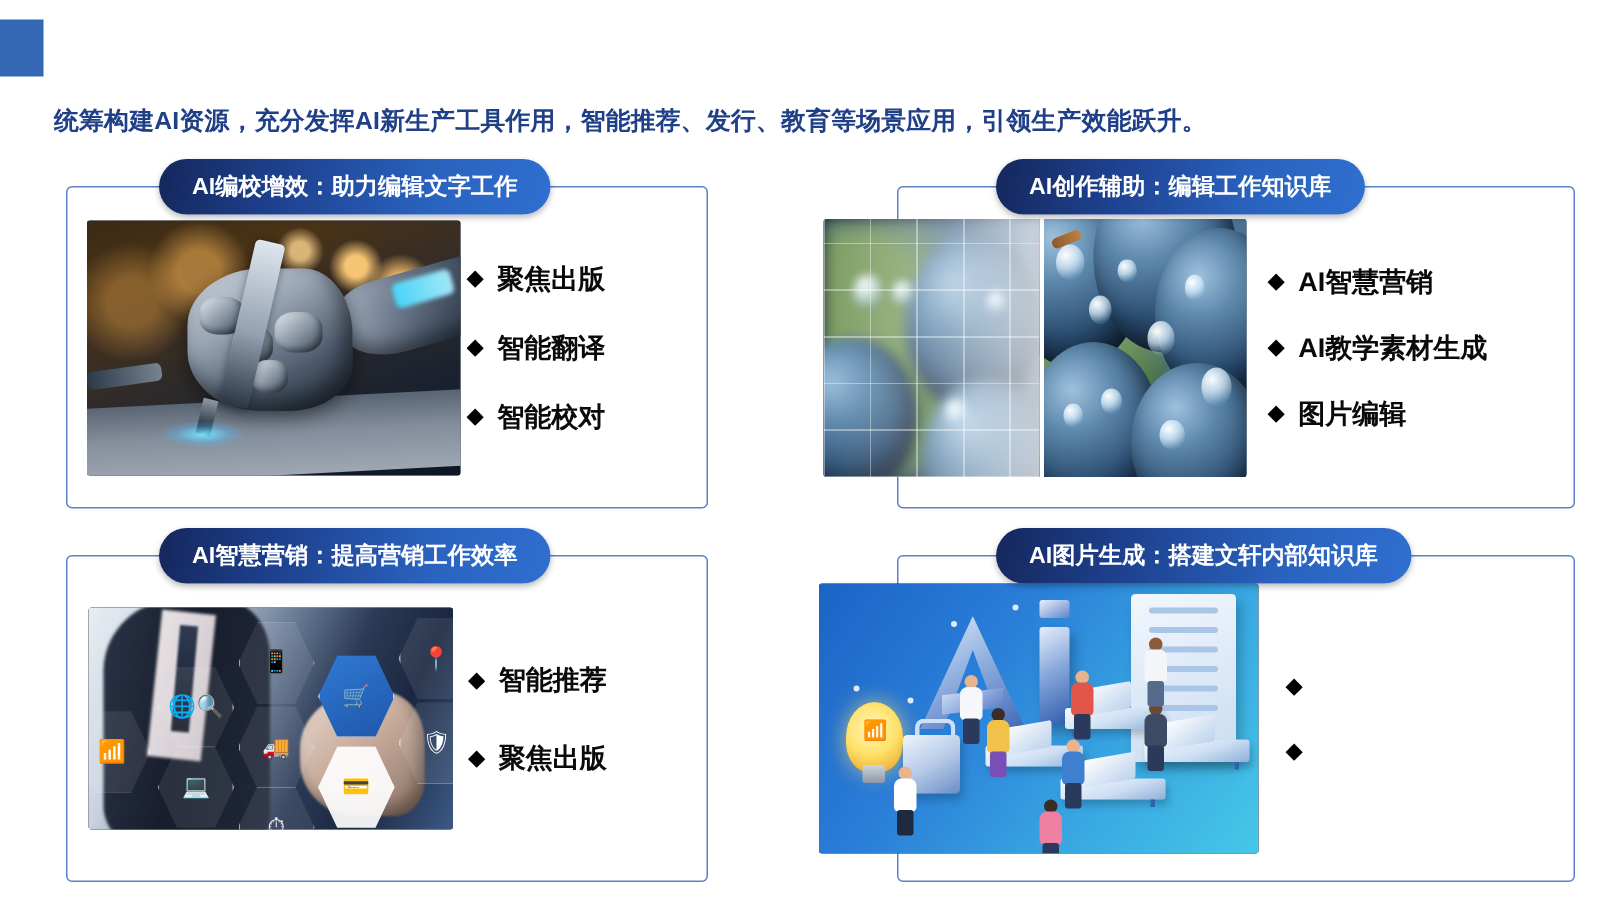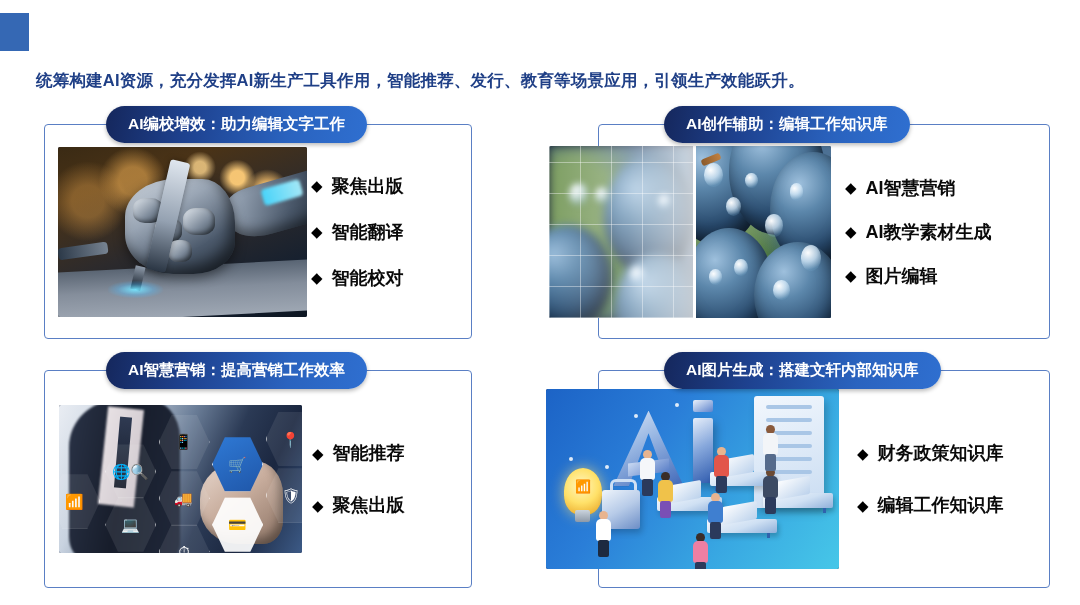--- a/index.html
+++ b/index.html
@@ -548,22 +548,20 @@
 
         <div class="sparkle" style="left:8%;top:38%;"></div>
         <div class="sparkle" style="left:20%;top:42%;"></div>
         <div class="sparkle" style="left:30%;top:14%;"></div>
         <div class="sparkle" style="left:44%;top:8%;"></div>
       </div>
     </div>
     <div class="bullets">
       <div class="bullet">
         <span class="dia">◆</span>
-        <span>财务政策知识库</span>
-      </div>
-      <div class="bullet">
-        <span class="dia">◆</span>
-        <span>编辑工作知识库</span>
+      </div>
+      <div class="bullet">
+        <span class="dia">◆</span>
       </div>
     </div>
   </div>
 </div>
 <div class="badge" id="badge-br">AI图片生成：搭建文轩内部知识库</div>
 
 </body></html>

